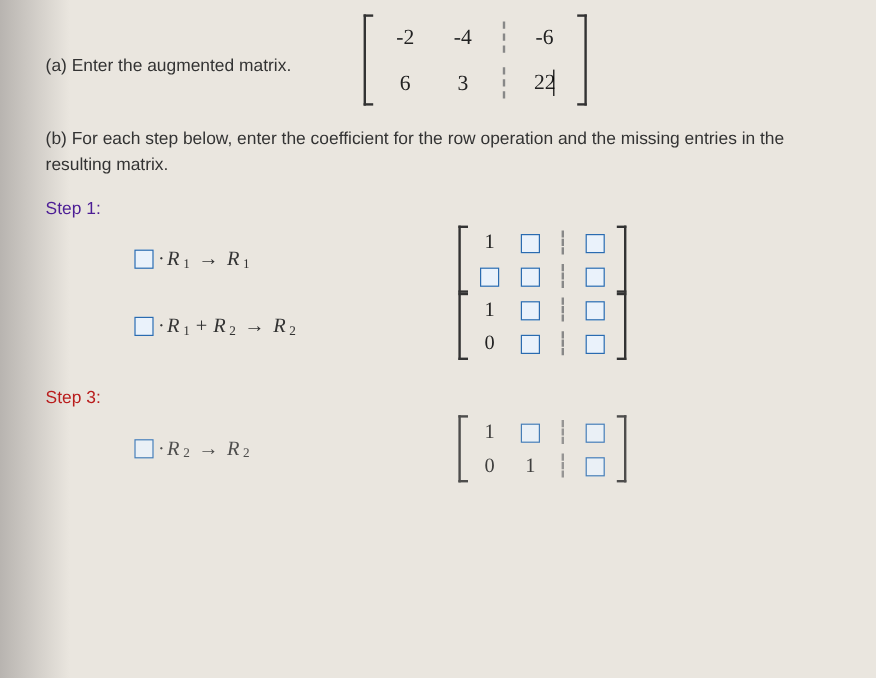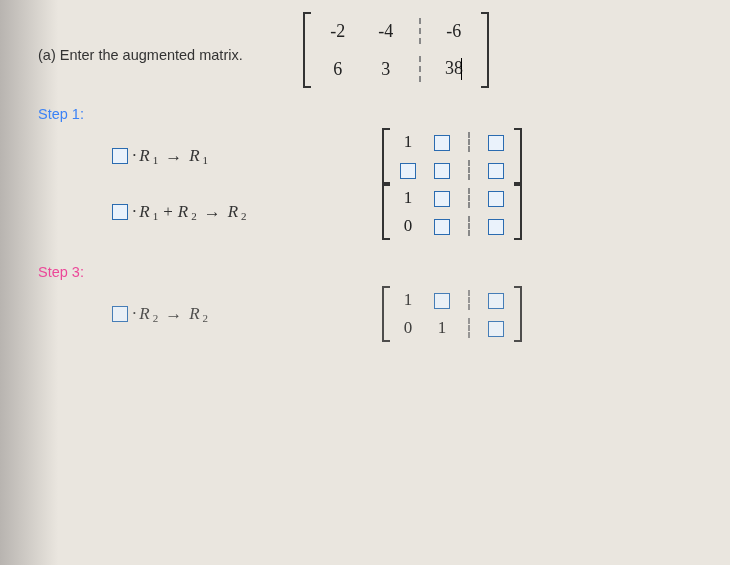--- a/index.html
+++ b/index.html
@@ -27,21 +27,21 @@
     flex: 0 0 auto;
     padding-top: 10px;
     padding-left: 16px;
   }
   .prompt-b {
     margin: 10px 0 16px 16px;
     line-height: 1.5;
   }
   .step-label {
     margin: 8px 0 6px 16px;
-    color: #3b82f6;
+    color: #4c1d95;
   }
   .step-row {
     display: flex;
     align-items: center;
   }
   .op-col {
     width: 300px;
     padding-left: 90px;
     font-family: "Times New Roman", serif;
     font-size: 17px;
@@ -114,27 +114,28 @@
         <div class="mrow">
           <span class="mcell">-2</span>
           <span class="mcell">-4</span>
           <span class="sep"></span>
           <span class="mcell">-6</span>
         </div>
         <div class="mrow">
           <span class="mcell">6</span>
           <span class="mcell">3</span>
           <span class="sep"></span>
-          <span class="mcell"><span>38</span><span class="cursor"></span></span>
-        </div>
-      </div>
-      <div class="bracket right"></div>
-    </div>
-  </div>
-
+          <span class="mcell"><span>22</span><span class="cursor"></span></span>
+        </div>
+      </div>
+      <div class="bracket right"></div>
+    </div>
+  </div>
+
+  <div class="prompt-b">(b) For each step below, enter the coefficient for the row operation and the missing entries in the resulting matrix.</div>
 
   <div class="step-label">Step 1:</div>
   <div class="step-row">
     <div class="op-col">
       <span class="box"></span>
       <span>·</span>
       <span>R</span>
         <span class="sub">1</span>
       <span class="arrow">→</span>
       <span>R</span>
@@ -186,21 +187,21 @@
           <span class="mcell">0</span>
           <span class="mcell"><span class="box"></span></span>
           <span class="sep"></span>
           <span class="mcell"><span class="box"></span></span>
         </div>
       </div>
       <div class="bracket right"></div>
     </div>
   </div>
 
-  <div class="step-label" style="margin-top:24px; color:#ec4899;">Step 3:</div>
+  <div class="step-label" style="margin-top:24px; color:#b91c1c;">Step 3:</div>
   <div class="step-row" style="opacity:0.85;">
     <div class="op-col">
       <span class="box"></span>
       <span>·</span>
       <span>R</span>
         <span class="sub">2</span>
       <span class="arrow">→</span>
       <span>R</span>
         <span class="sub">2</span>
     </div>

